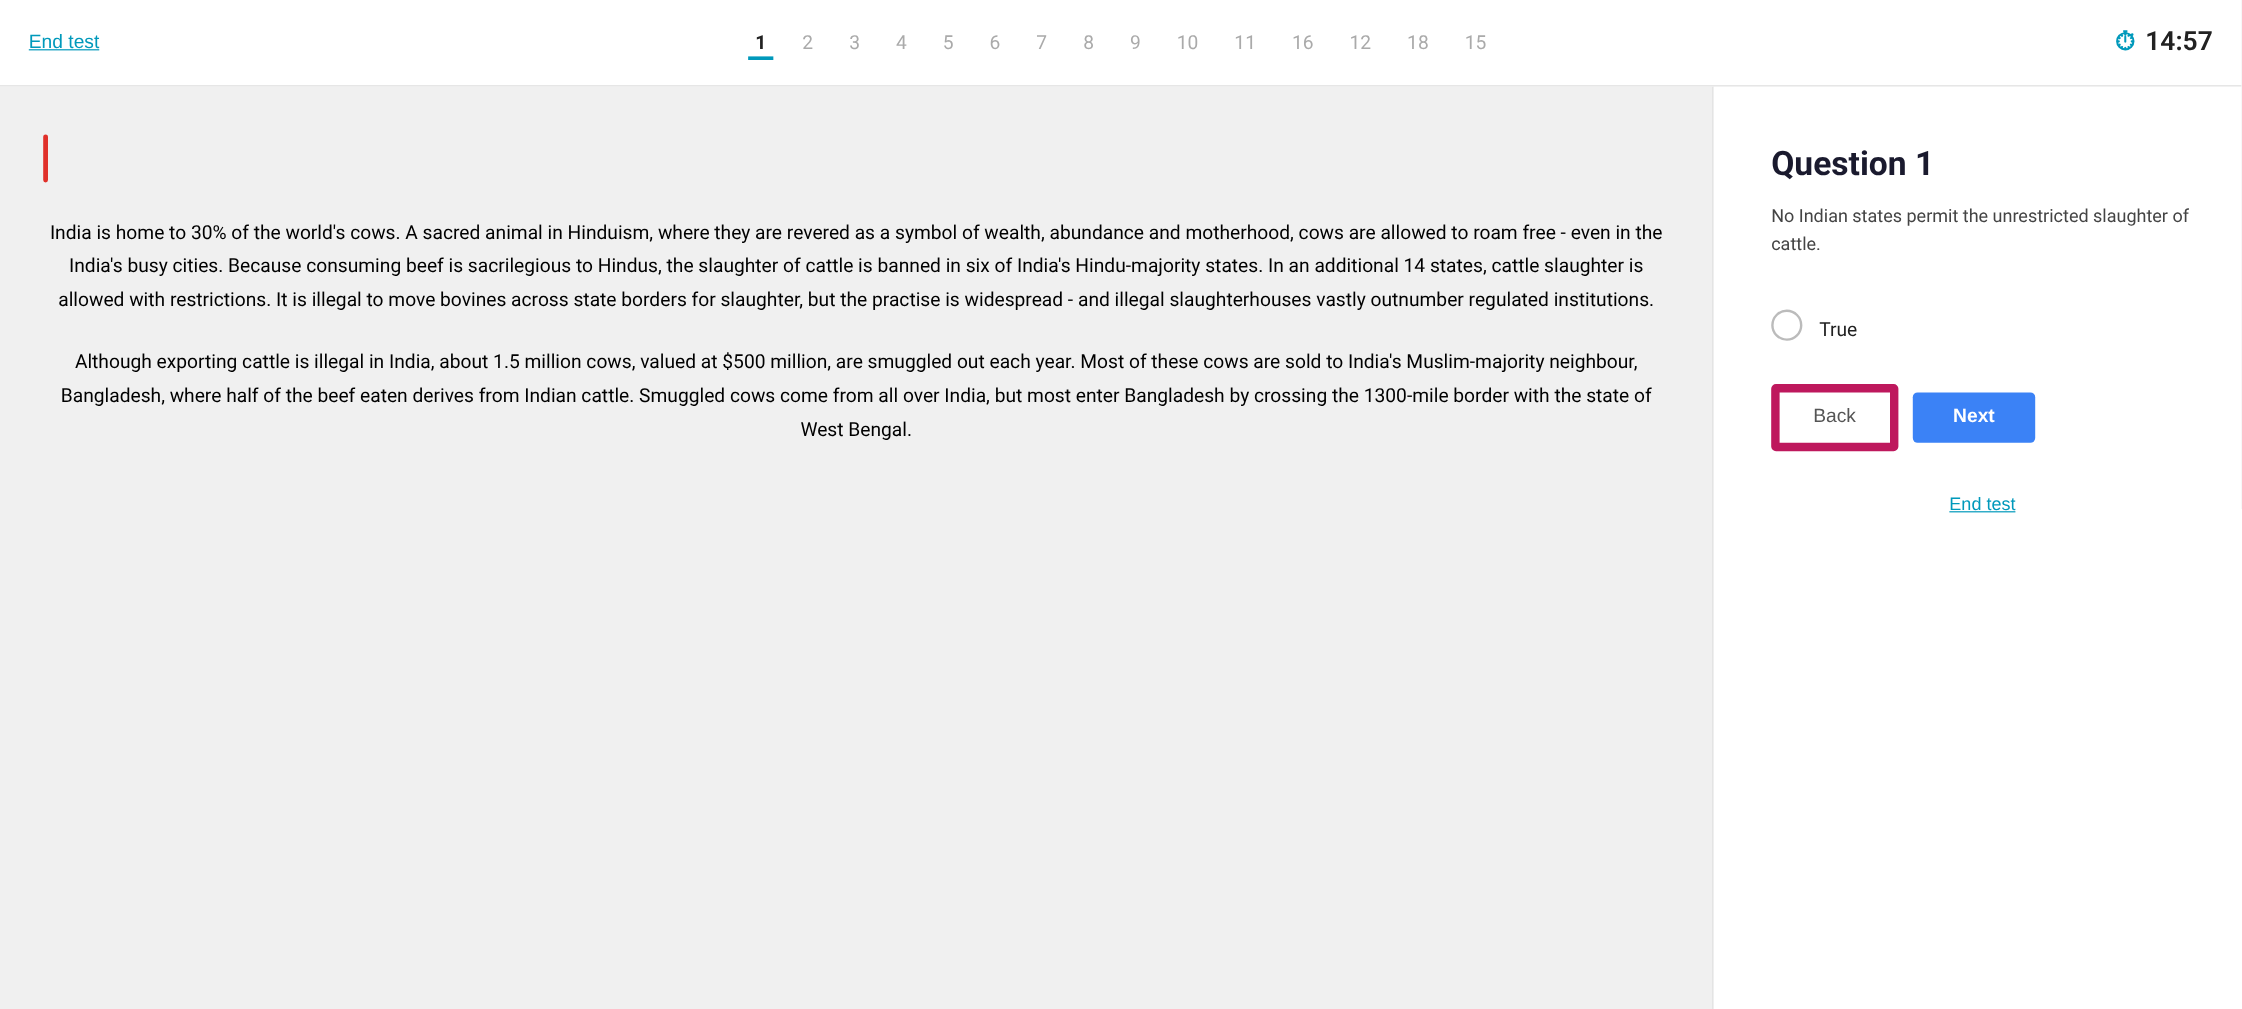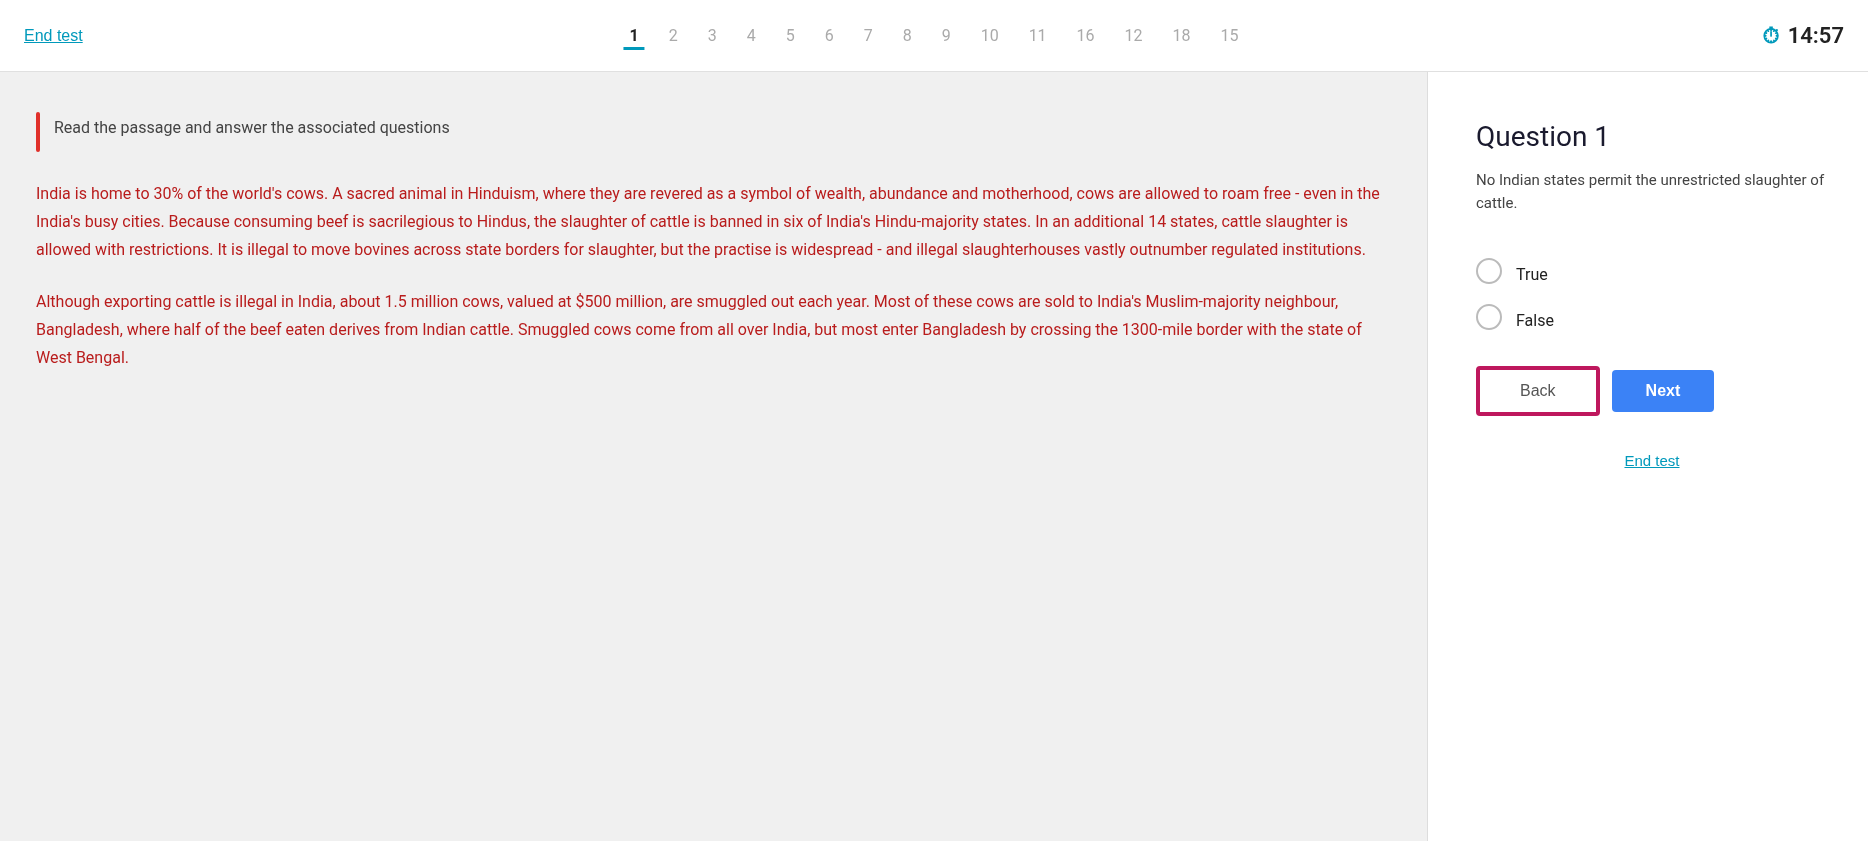--- a/index.html
+++ b/index.html
@@ -108,40 +108,41 @@
     .passage-instruction {
       font-size: 16px;
       color: #444;
       line-height: 1.5;
       padding-top: 4px;
     }
 
     .passage-text {
       font-size: 16px;
       line-height: 1.75;
-      color: #b91c1c;
+      color: #000000;
+      text-align: center;
     }
 
     .passage-text p {
       margin-bottom: 24px;
     }
 
     
     .question-panel {
       width: 440px;
       flex-shrink: 0;
       background: #fff;
       padding: 48px 40px 40px 48px;
       display: flex;
       flex-direction: column;
     }
 
     .question-title {
       font-size: 28px;
-      font-weight: 400;
+      font-weight: 700;
       color: #1a1a2e;
       margin-bottom: 16px;
     }
 
     .question-text {
       font-size: 15px;
       color: #444;
       margin-bottom: 44px;
       line-height: 1.5;
     }
@@ -176,23 +177,23 @@
     }
 
     .button-row {
       display: flex;
       gap: 12px;
       align-items: center;
       margin-bottom: 36px;
     }
 
     .btn-back {
-      padding: 12px 40px;
-      font-size: 16px;
-      border: 4px solid #be185d;
+      padding: 12px 28px;
+      font-size: 16px;
+      border: 7px solid #be185d;
       background: #fff;
       color: #555;
       border-radius: 4px;
       cursor: pointer;
     }
 
     .btn-next {
       padding: 12px 34px;
       font-size: 16px;
       border: none;
@@ -241,43 +242,38 @@
     <span class="timer-icon">⏱</span>
     <span>14:57</span>
   </div>
 </header>
 
 <main class="main">
 
   <section class="passage-panel">
     <div class="passage-instruction-wrapper">
       <div class="red-bar"></div>
-      <p class="passage-instruction">Read the passage and answer the associated questions</p>
     </div>
     <div class="passage-text">
 
     <p>India is home to 30% of the world's cows. A sacred animal in Hinduism, where they are revered as a symbol of wealth, abundance and motherhood, cows are allowed to roam free - even in the India's busy cities. Because consuming beef is sacrilegious to Hindus, the slaughter of cattle is banned in six of India's Hindu-majority states. In an additional 14 states, cattle slaughter is allowed with restrictions. It is illegal to move bovines across state borders for slaughter, but the practise is widespread - and illegal slaughterhouses vastly outnumber regulated institutions.</p>
         <p>Although exporting cattle is illegal in India, about 1.5 million cows, valued at $500 million, are smuggled out each year. Most of these cows are sold to India's Muslim-majority neighbour, Bangladesh, where half of the beef eaten derives from Indian cattle. Smuggled cows come from all over India, but most enter Bangladesh by crossing the 1300-mile border with the state of West Bengal.</p>
       </div>
   </section>
 
   <aside class="question-panel">
     <h2 class="question-title">Question 1</h2>
     <p class="question-text">No Indian states permit the unrestricted slaughter of cattle.</p>
 
     <div class="answer-options">
 
     <div class="answer-option">
           <div class="radio-circle"></div>
           <span class="answer-label">True</span>
         </div>
-        <div class="answer-option">
-          <div class="radio-circle"></div>
-          <span class="answer-label">False</span>
-        </div>
       </div>
 
     <div class="button-row">
       <button class="btn-back">Back</button>
       <button class="btn-next">Next</button>
     </div>
 
     <button class="end-test-bottom">End test</button>
   </aside>
 

